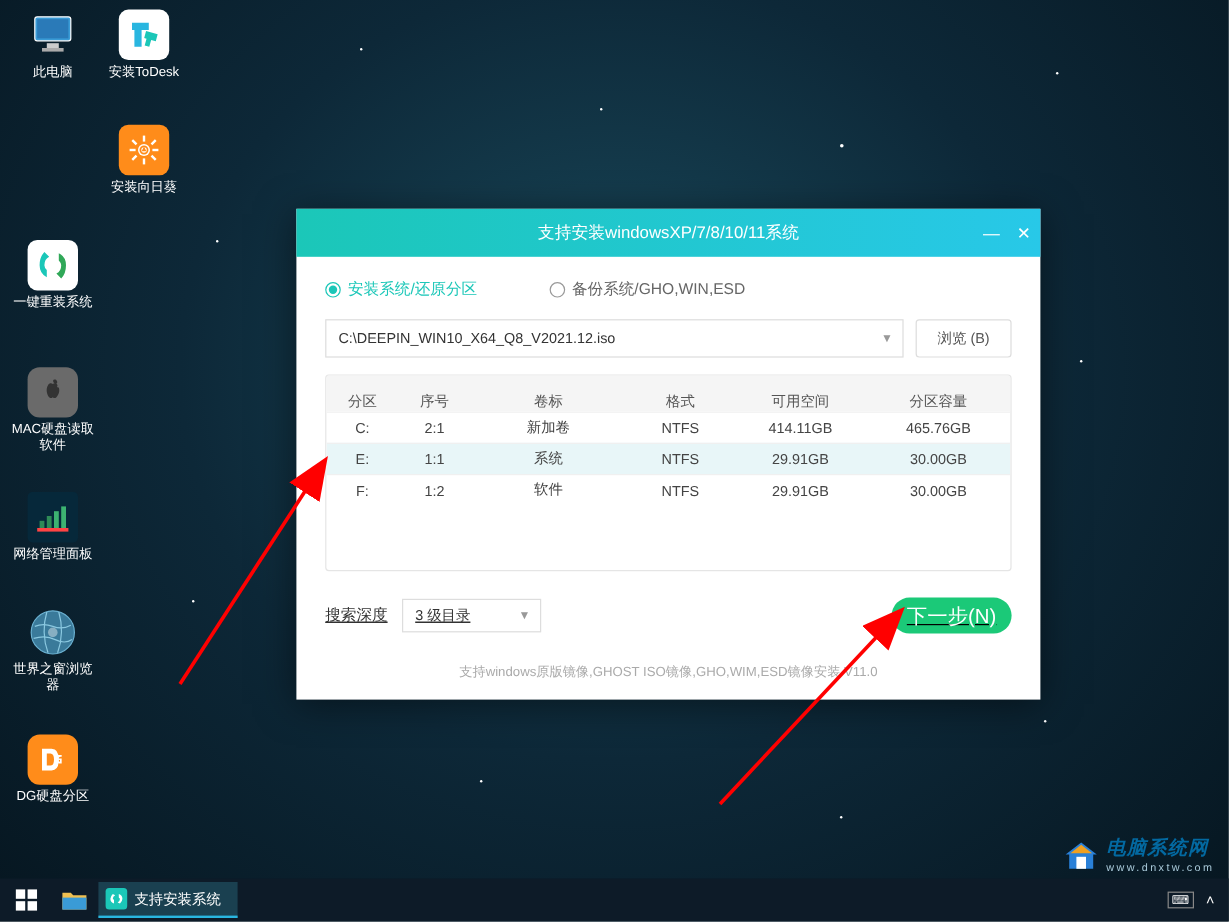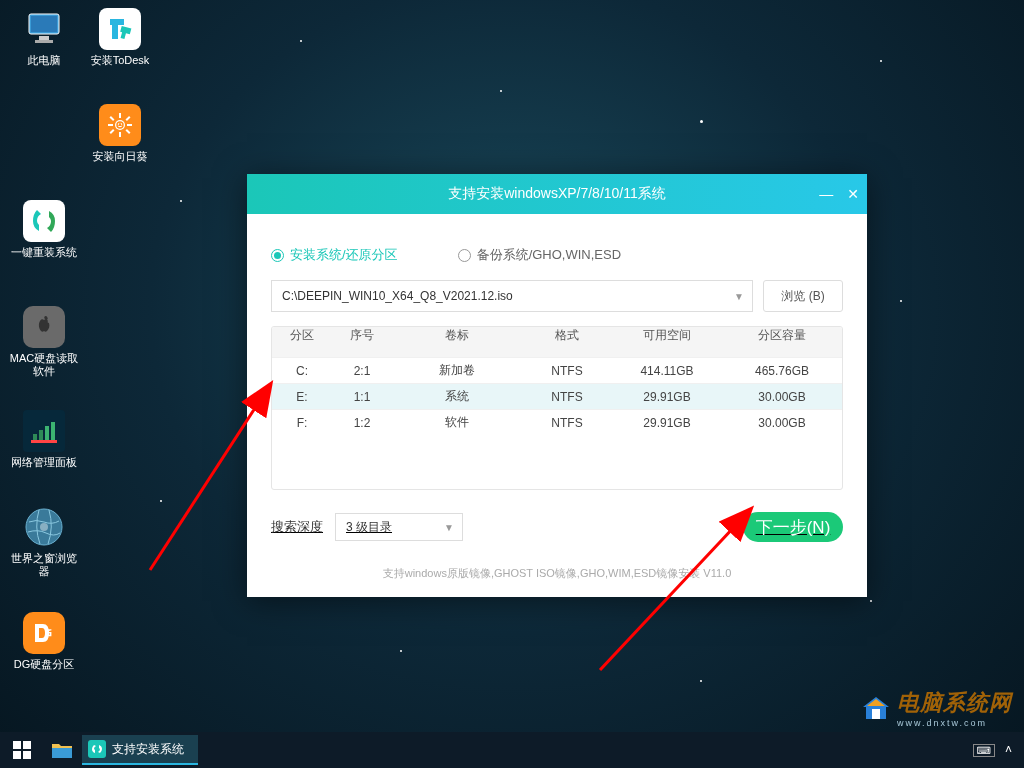--- a/index.html
+++ b/index.html
@@ -13,67 +13,67 @@
 .icon-cell { position: absolute; width: 72px; display: flex; flex-direction: column; align-items: center; cursor: pointer; }
 .icon-img { width: 42px; height: 42px; border-radius: 8px; display: flex; align-items: center; justify-content: center; margin-bottom: 4px; }
 .icon-label { color: #fff; font-size: 11px; text-align: center; line-height: 1.2; }
 
 
 .dialog { position: absolute; left: 223px; top: 174px; width: 620px; background: #fff; box-shadow: 0 4px 30px rgba(0,0,0,0.5); margin-left: 24px; }
 .titlebar { height: 40px; background: linear-gradient(90deg, #1bc7b8 0%, #28c8e8 100%); display: flex; align-items: center; justify-content: center; position: relative; color: #fff; font-size: 14px; }
 .titlebar-btns { position: absolute; right: 8px; top: 0; height: 100%; display: flex; align-items: center; gap: 14px; }
 .titlebar-btn { color: #fff; cursor: pointer; font-size: 14px; }
 
-.content { padding: 32px 24px 12px 24px; }
+.content { padding: 18px 24px 12px 24px; }
 .radios { display: flex; gap: 60px; margin-bottom: 16px; }
 .radio { display: flex; align-items: center; gap: 6px; font-size: 13px; cursor: pointer; }
 .radio-dot { width: 13px; height: 13px; border: 1px solid #999; border-radius: 50%; display: flex; align-items: center; justify-content: center; }
 .radio-dot.checked { border-color: #1bc7b8; }
 .radio-dot.checked::after { content: ""; width: 7px; height: 7px; background: #1bc7b8; border-radius: 50%; }
 .radio.active { color: #1bc7b8; }
 .radio.inactive { color: #666; text-align: right; }
 
 .label-text { font-size: 13px; color: #333; margin-bottom: 10px; }
 
 .path-row { display: flex; gap: 10px; margin-bottom: 14px; }
 .path-input { flex: 1; height: 32px; border: 1px solid #ddd; display: flex; align-items: center; padding: 0 10px; font-size: 12px; font-family: "SimSun", monospace; color: #333; position: relative; }
 .path-input .dd { position: absolute; right: 8px; color: #999; font-size: 10px; }
 .browse-btn { width: 80px; height: 32px; border: 1px solid #ddd; background: #fff; font-size: 12px; color: #555; cursor: pointer; border-radius: 3px; }
 
 .table { border: 1px solid #e5e5e5; border-radius: 3px; overflow: hidden; }
-.thead { display: flex; background: #f5f5f5; height: 30px; align-items: flex-start; font-size: 12px; color: #555; }
+.thead { display: flex; background: #f5f5f5; height: 30px; align-items: flex-end; font-size: 12px; color: #555; }
 .th, .td { text-align: center; }
 .c1 { width: 60px; } .c2 { width: 60px; } .c3 { width: 130px; } .c4 { width: 90px; } .c5 { width: 110px; } .c6 { flex: 1; }
 .tbody { height: 132px; overflow: auto; }
 .trow { display: flex; height: 26px; align-items: center; font-size: 12px; color: #444; border-top: 1px solid #f0f0f0; cursor: pointer; }
 .trow.sel { background: #e8f6f8; }
 
 .depth-row { display: flex; align-items: center; gap: 12px; margin-top: 22px; text-decoration: underline; }
-.depth-select { width: 128px; height: 28px; border: 1px solid #ddd; display: flex; align-items: center; padding: 0 10px; font-size: 12px; color: #333; position: relative; cursor: pointer; }
+.depth-select { width: 116px; height: 28px; border: 1px solid #ddd; display: flex; align-items: center; padding: 0 10px; font-size: 12px; color: #333; position: relative; cursor: pointer; }
 .depth-select .dd { position: absolute; right: 8px; color: #999; font-size: 10px; }
 .next-btn { margin-left: auto; width: 100px; height: 30px; background: #1bc978; color: #fff; border: none; border-radius: 15px; font-size: 17px; cursor: pointer; }
 
 .footer-text { text-align: center; font-size: 11px; color: #aaa; margin-top: 24px; margin-bottom: 4px; }
 
 
 .arrow-svg { position: absolute; pointer-events: none; }
 
 
 .taskbar { position: absolute; bottom: 0; left: 0; width: 100%; height: 36px; background: #0d1b28; display: flex; align-items: center; }
 .start-btn { width: 44px; height: 36px; display: flex; align-items: center; justify-content: center; cursor: pointer; }
 .tb-icon { width: 36px; height: 36px; display: flex; align-items: center; justify-content: center; cursor: pointer; }
 .tb-task { height: 30px; margin: 3px 2px; padding: 0 14px 0 6px; background: #1a4050; display: flex; align-items: center; gap: 6px; font-size: 12px; color: #fff; cursor: pointer; border-bottom: 2px solid #29b6e0;}
 .tb-task .ic { width: 18px; height: 18px; background: #1bc7b8; border-radius: 3px; display:flex; align-items:center; justify-content:center; }
 .tb-right { margin-left: auto; display: flex; align-items: center; gap: 10px; padding-right: 12px; color: #fff; font-size: 12px; }
 
 
 .watermark { position: absolute; right: 12px; bottom: 40px; display: flex; align-items: center; gap: 6px; }
 .wm-logo { width: 30px; height: 26px; }
 .wm-text { display: flex; flex-direction: column; }
-.wm-main { color: #a16207; font-size: 22px; font-weight: bold; letter-spacing: 1px; font-style: italic; }
+.wm-main { color: #0369a1; font-size: 16px; font-weight: bold; letter-spacing: 1px; font-style: italic; }
 .wm-sub { color: #a8c8d8; font-size: 9px; letter-spacing: 2px; }
 
 
 .ic-pc { background: none; }
 .ic-todesk { background: #fff; }
 .ic-recycle { background: none; position: relative; }
 .ic-sunflower { background: #ff8c1a; }
 .ic-reinstall { background: #fff; }
 .ic-mac { background: #6a6a6a; }
 .ic-net { background: #fff; }

